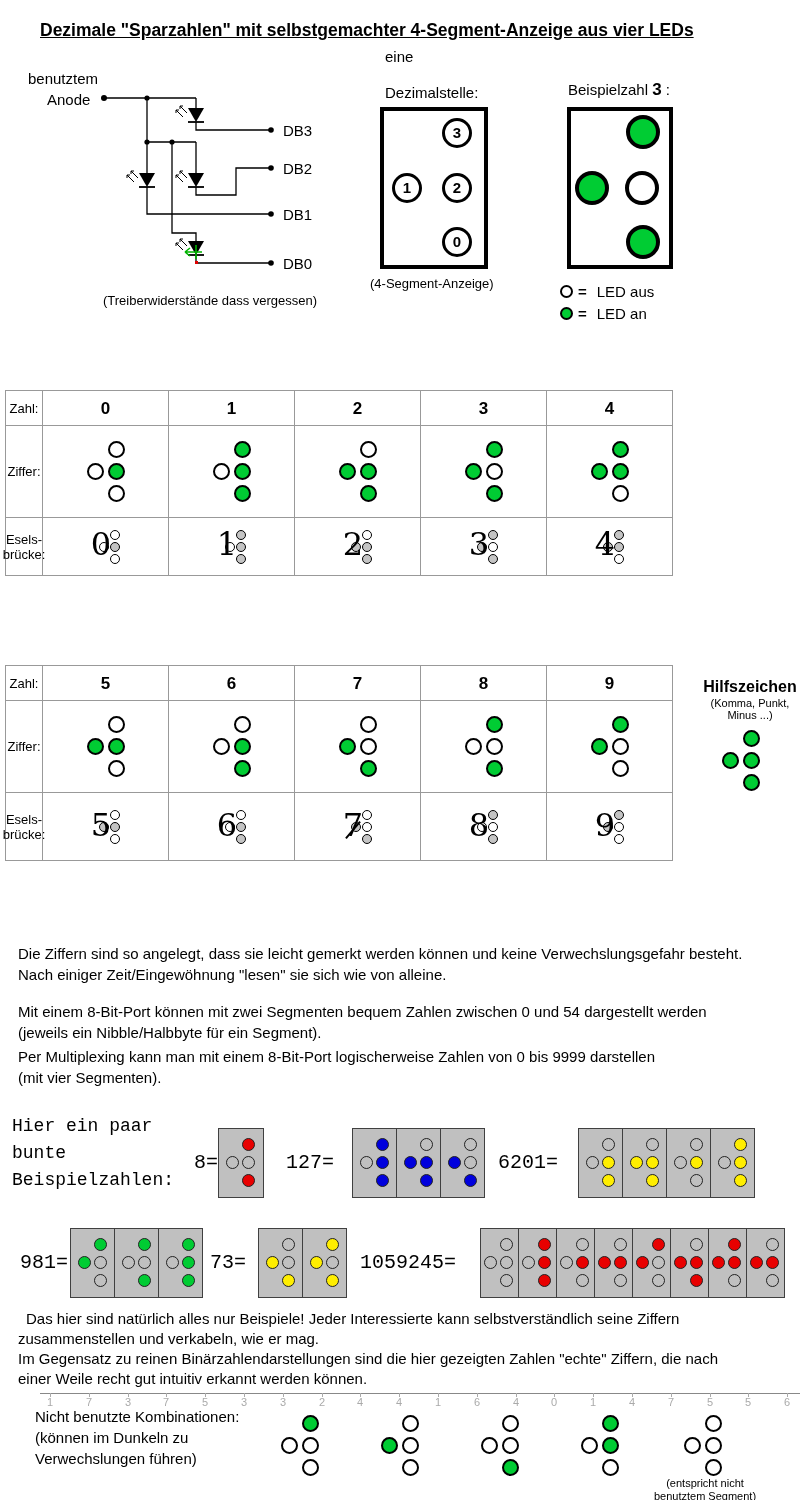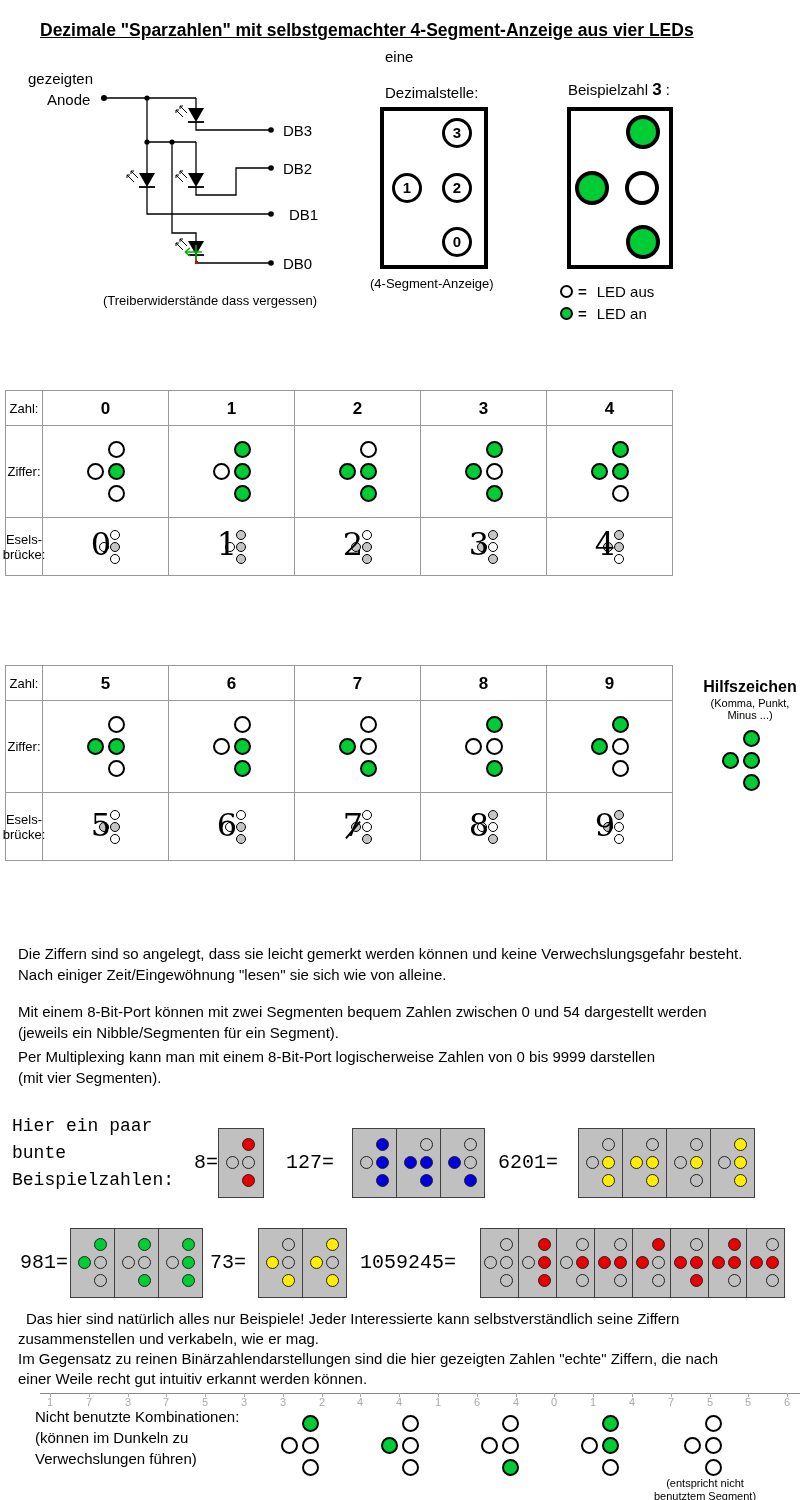--- a/index.html
+++ b/index.html
@@ -55,21 +55,21 @@
   
   .rline{position:absolute;height:1px;background:#888;}
   .rnum{position:absolute;font-size:11px;color:#aaa;}
   .rtick{position:absolute;width:1px;height:4px;background:#aaa;}
 </style>
 </head>
 <body>
 
 <div class="title">Dezimale "Sparzahlen" mit selbstgemachter 4-Segment-Anzeige aus vier LEDs</div>
 
-<div class="abs t15" style="left:28px;top:70px;">gezeigten</div>
+<div class="abs t15" style="left:28px;top:70px;">benutztem</div>
 <div class="abs t15" style="left:47px;top:91px;">Anode</div>
 
 <svg class="abs" style="left:95px;top:92px;" width="190" height="180" viewBox="0 0 190 180">
   <g stroke="#000" stroke-width="1.3" fill="none">
     <path d="M9,6 H101"></path>
     <path d="M101,6 V16 M101,30 V38 H176"></path>
     <path d="M52,6 V50 M52,50 H101"></path>
     <path d="M101,50 V81 M101,95 V103 H141 V76 H176"></path>
     <path d="M52,50 V81 M52,95 V122 H176"></path>
     <path d="M77,50 V141 H101 V149 M101,163 V171 H176"></path>
@@ -103,21 +103,21 @@
       <circle cx="176" cy="171" r="2.8"></circle>
   </g>
   <g stroke="#00b400" stroke-width="1.6" fill="none">
     <path d="M90,160 H107 M101,153 V167 M90,160 l5,-4 M90,160 l5,4"></path>
   </g>
   <rect x="100" y="169" width="3" height="3" fill="#e00000"></rect>
 </svg>
 
 <div class="abs t15" style="left:283px;top:122px;">DB3</div>
 <div class="abs t15" style="left:283px;top:160px;">DB2</div>
-<div class="abs t15" style="left:289px;top:206px;">DB1</div>
+<div class="abs t15" style="left:283px;top:206px;">DB1</div>
 <div class="abs t15" style="left:283px;top:255px;">DB0</div>
 <div class="abs t13" style="left:103px;top:293px;">(Treiberwiderstände dass vergessen)</div>
 
 <div class="abs t15" style="left:385px;top:48px;">eine</div>
 <div class="abs t15" style="left:385px;top:84px;">Dezimalstelle:</div>
 <div class="segbox" style="left:380px;top:107px;width:100px;height:154px;">
   <div class="seg-circle" style="left:58px;top:7px;">3</div>
   <div class="seg-circle" style="left:8px;top:62px;">1</div>
   <div class="seg-circle" style="left:58px;top:62px;">2</div>
   <div class="seg-circle" style="left:58px;top:116px;">0</div>
@@ -347,21 +347,21 @@
     </div>
   </div>
 
 <div class="abs bold" style="left:690px;top:678px;width:120px;text-align:center;font-size:16px;">Hilfszeichen</div>
 <div class="abs t11" style="left:690px;top:697px;width:120px;text-align:center;">(Komma, Punkt,</div>
 <div class="abs t11" style="left:690px;top:709px;width:120px;text-align:center;">Minus ...)</div>
 
 <div class="abs t15" style="left:18px;top:945px;">Die Ziffern sind so angelegt, dass sie leicht gemerkt werden können und keine Verwechslungsgefahr besteht.</div>
 <div class="abs t15" style="left:18px;top:966px;">Nach einiger Zeit/Eingewöhnung "lesen" sie sich wie von alleine.</div>
 <div class="abs t15" style="left:18px;top:1003px;">Mit einem 8-Bit-Port können mit zwei Segmenten bequem Zahlen zwischen 0 und 54 dargestellt werden</div>
-<div class="abs t15" style="left:18px;top:1024px;">(jeweils ein Nibble/Segmenten für ein Segment).</div>
+<div class="abs t15" style="left:18px;top:1024px;">(jeweils ein Nibble/Halbbyte für ein Segment).</div>
 <div class="abs t15" style="left:18px;top:1048px;">Per Multiplexing kann man mit einem 8-Bit-Port logischerweise Zahlen von 0 bis 9999 darstellen</div>
 <div class="abs t15" style="left:18px;top:1069px;">(mit vier Segmenten).</div>
 
 <div class="abs mono" style="left:12px;top:1116px;font-size:18px;">Hier ein paar</div>
 <div class="abs mono" style="left:12px;top:1143px;font-size:18px;">bunte</div>
 <div class="abs mono" style="left:12px;top:1170px;font-size:18px;">Beispielzahlen:</div>
 
 <div class="abs t15" style="left:26px;top:1310px;">Das hier sind natürlich alles nur Beispiele! Jeder Interessierte kann selbstverständlich seine Ziffern</div>
 <div class="abs t15" style="left:18px;top:1330px;">zusammenstellen und verkabeln, wie er mag.</div>
 <div class="abs t15" style="left:18px;top:1350px;">Im Gegensatz zu reinen Binärzahlendarstellungen sind die hier gezeigten Zahlen "echte" Ziffern, die nach</div>

